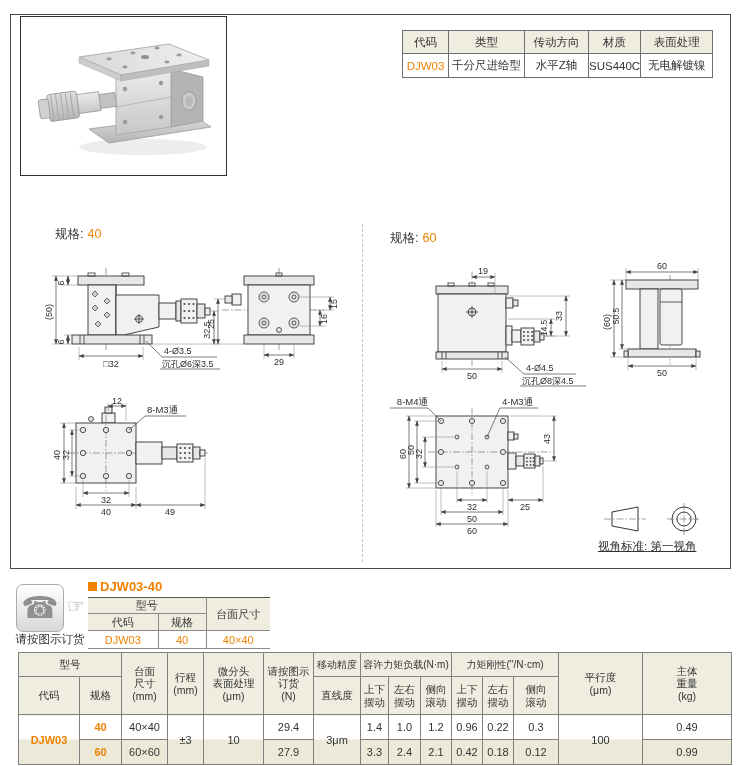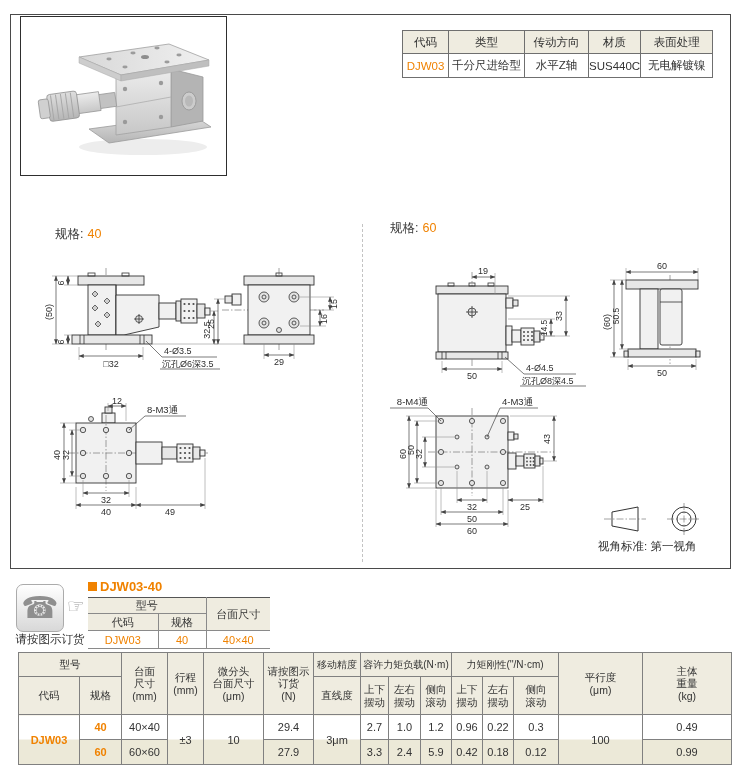--- a/index.html
+++ b/index.html
@@ -36,21 +36,21 @@
   .ex{stroke:#8a8a8a;stroke-width:0.55;fill:none;}
   .dm4{stroke:#444;stroke-width:0.7;marker-start:url(#ar4);marker-end:url(#ar4);}
   .dm6{stroke:#444;stroke-width:0.7;marker-start:url(#ar6);marker-end:url(#ar6);}
   .ld{stroke:#444;stroke-width:0.7;fill:none;}
   .d9{font-size:9px;fill:#2e2e2e;}
   .d85{font-size:8.5px;fill:#2e2e2e;}
   .d95{font-size:9.5px;fill:#2e2e2e;}
   .mid{text-anchor:middle;}
   .end{text-anchor:end;}
   
-  .vs-text{font-size:11.5px;color:#333;}
+  .vs-text{font-size:11.5px;color:#333;text-decoration:underline;}
   
   .phone-box{left:16px;top:584px;width:46px;height:46px;border:1px solid #ababab;border-radius:7px;
     background:linear-gradient(#ffffff,#d8d8d8);display:flex;align-items:center;justify-content:center;}
   .phone-glyph::before{content:"\260E";font-size:30px;color:#8f8f8f;line-height:1;}
   .hand-glyph::before{content:"\261E";font-size:20px;color:#9a9a9a;line-height:1;}
   .order-note{left:8px;top:632px;width:84px;font-size:11.5px;text-align:center;color:#2e2e2e;}
   .order-title{left:88px;top:579px;font-size:13px;font-weight:bold;color:#f08200;display:flex;align-items:center;}
   .bullet{width:9px;height:9px;background:#f08200;display:inline-block;margin-right:3px;}
   .ord{left:88px;top:597px;}
   .ord th,.ord td{border-bottom:1px solid #8a8a8a;text-align:center;font-size:11px;font-weight:normal;padding:0;}
@@ -305,21 +305,21 @@
     <line class="ex" x1="18" y1="81" x2="18" y2="103"></line>
       <line class="ex" x1="78" y1="81" x2="78" y2="103"></line>
     <line class="dm4" x1="18" y1="99" x2="78" y2="99"></line>
     <text class="d9 mid" x="48" y="109">40</text>
     <line class="ex" x1="147" y1="52" x2="147" y2="103"></line>
     <line class="dm4" x1="78" y1="99" x2="147" y2="99"></line>
     <text class="d9 mid" x="112" y="109">49</text>
   </g>
 </svg>
 
-<div class="abs sec-head" style="left:390px;top:220px;text-align:center;">
+<div class="abs sec-head" style="left:390px;top:230px;text-align:center;">
   <span>规格:</span><span class="val">60</span>
 </div>
 
 <svg class="abs" style="left:378px;top:250px;" width="352" height="308" viewBox="0 0 352 308">
   <defs>
     <marker id="ar6" viewBox="0 0 8 8" refX="7.2" refY="4" markerWidth="7.5" markerHeight="7.5" orient="auto-start-reverse">
       <path d="M0,1 L7.5,4 L0,7 z" fill="#444"></path>
     </marker>
   </defs>
 
@@ -542,21 +542,21 @@
   </colgroup>
   <tbody>
       <tr style="height:24px">
     <th colspan="2">型号</th>
     <th rowspan="2">台面
 尺寸
 (mm)</th>
     <th rowspan="2">行程
 (mm)</th>
     <th rowspan="2">微分头
-台面尺寸
+表面处理
 (μm)</th>
     <th rowspan="2">请按图示订货
 (N)</th>
     <th class="grp">移动精度</th>
     <th colspan="3" class="grp">容许力矩负载(N·m)</th>
     <th colspan="3" class="grp">力矩刚性(''/N·cm)</th>
     <th rowspan="2">平行度
 (μm)</th>
     <th rowspan="2">主体
 重量
@@ -580,35 +580,35 @@
 滚动</th>
   </tr>
   <tr style="height:25px">
     <td rowspan="2" class="or sp">DJW03</td>
     <td class="or">40</td>
     <td>40×40</td>
     <td rowspan="2" class="sp">±3</td>
     <td rowspan="2" class="sp">10</td>
     <td>29.4</td>
     <td rowspan="2" class="sp">3μm</td>
-    <td>2.7</td>
+    <td>1.4</td>
     <td>1.0</td>
     <td>1.2</td>
     <td>0.96</td>
     <td>0.22</td>
     <td>0.3</td>
     <td rowspan="2" class="sp">100</td>
     <td>0.49</td>
   </tr>
   <tr style="height:25px">
     <td class="or alt">60</td>
     <td class="alt">60×60</td>
     <td class="alt">27.9</td>
     <td class="alt">3.3</td>
     <td class="alt">2.4</td>
-    <td class="alt">5.9</td>
+    <td class="alt">2.1</td>
     <td class="alt">0.42</td>
     <td class="alt">0.18</td>
     <td class="alt">0.12</td>
     <td class="alt">0.99</td>
   </tr>
 </tbody>
   </table>
 
 </body></html>

